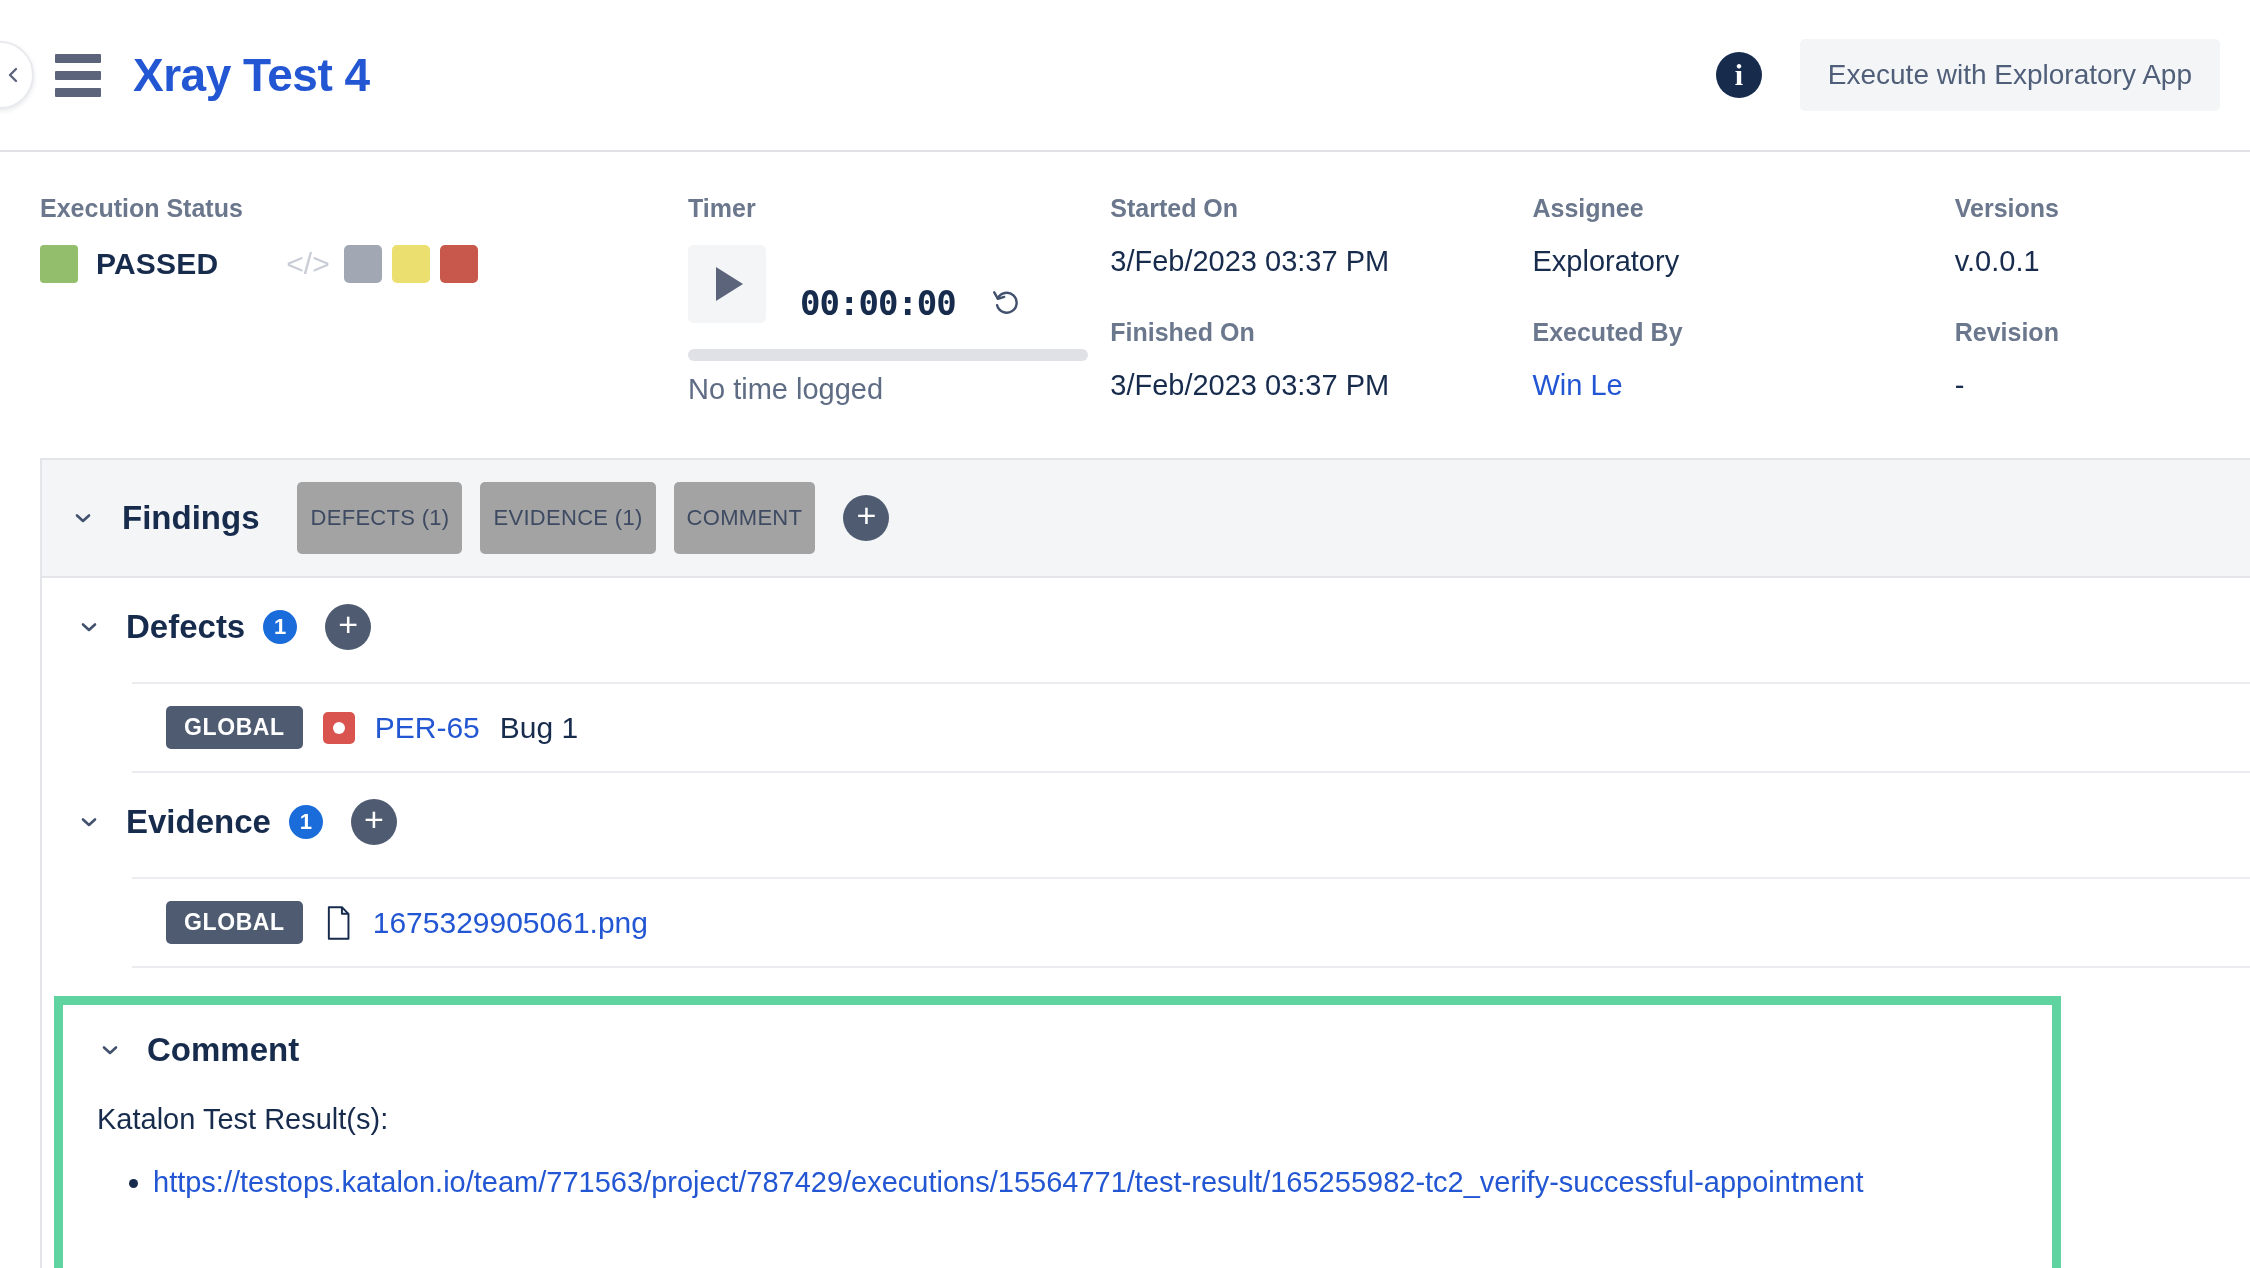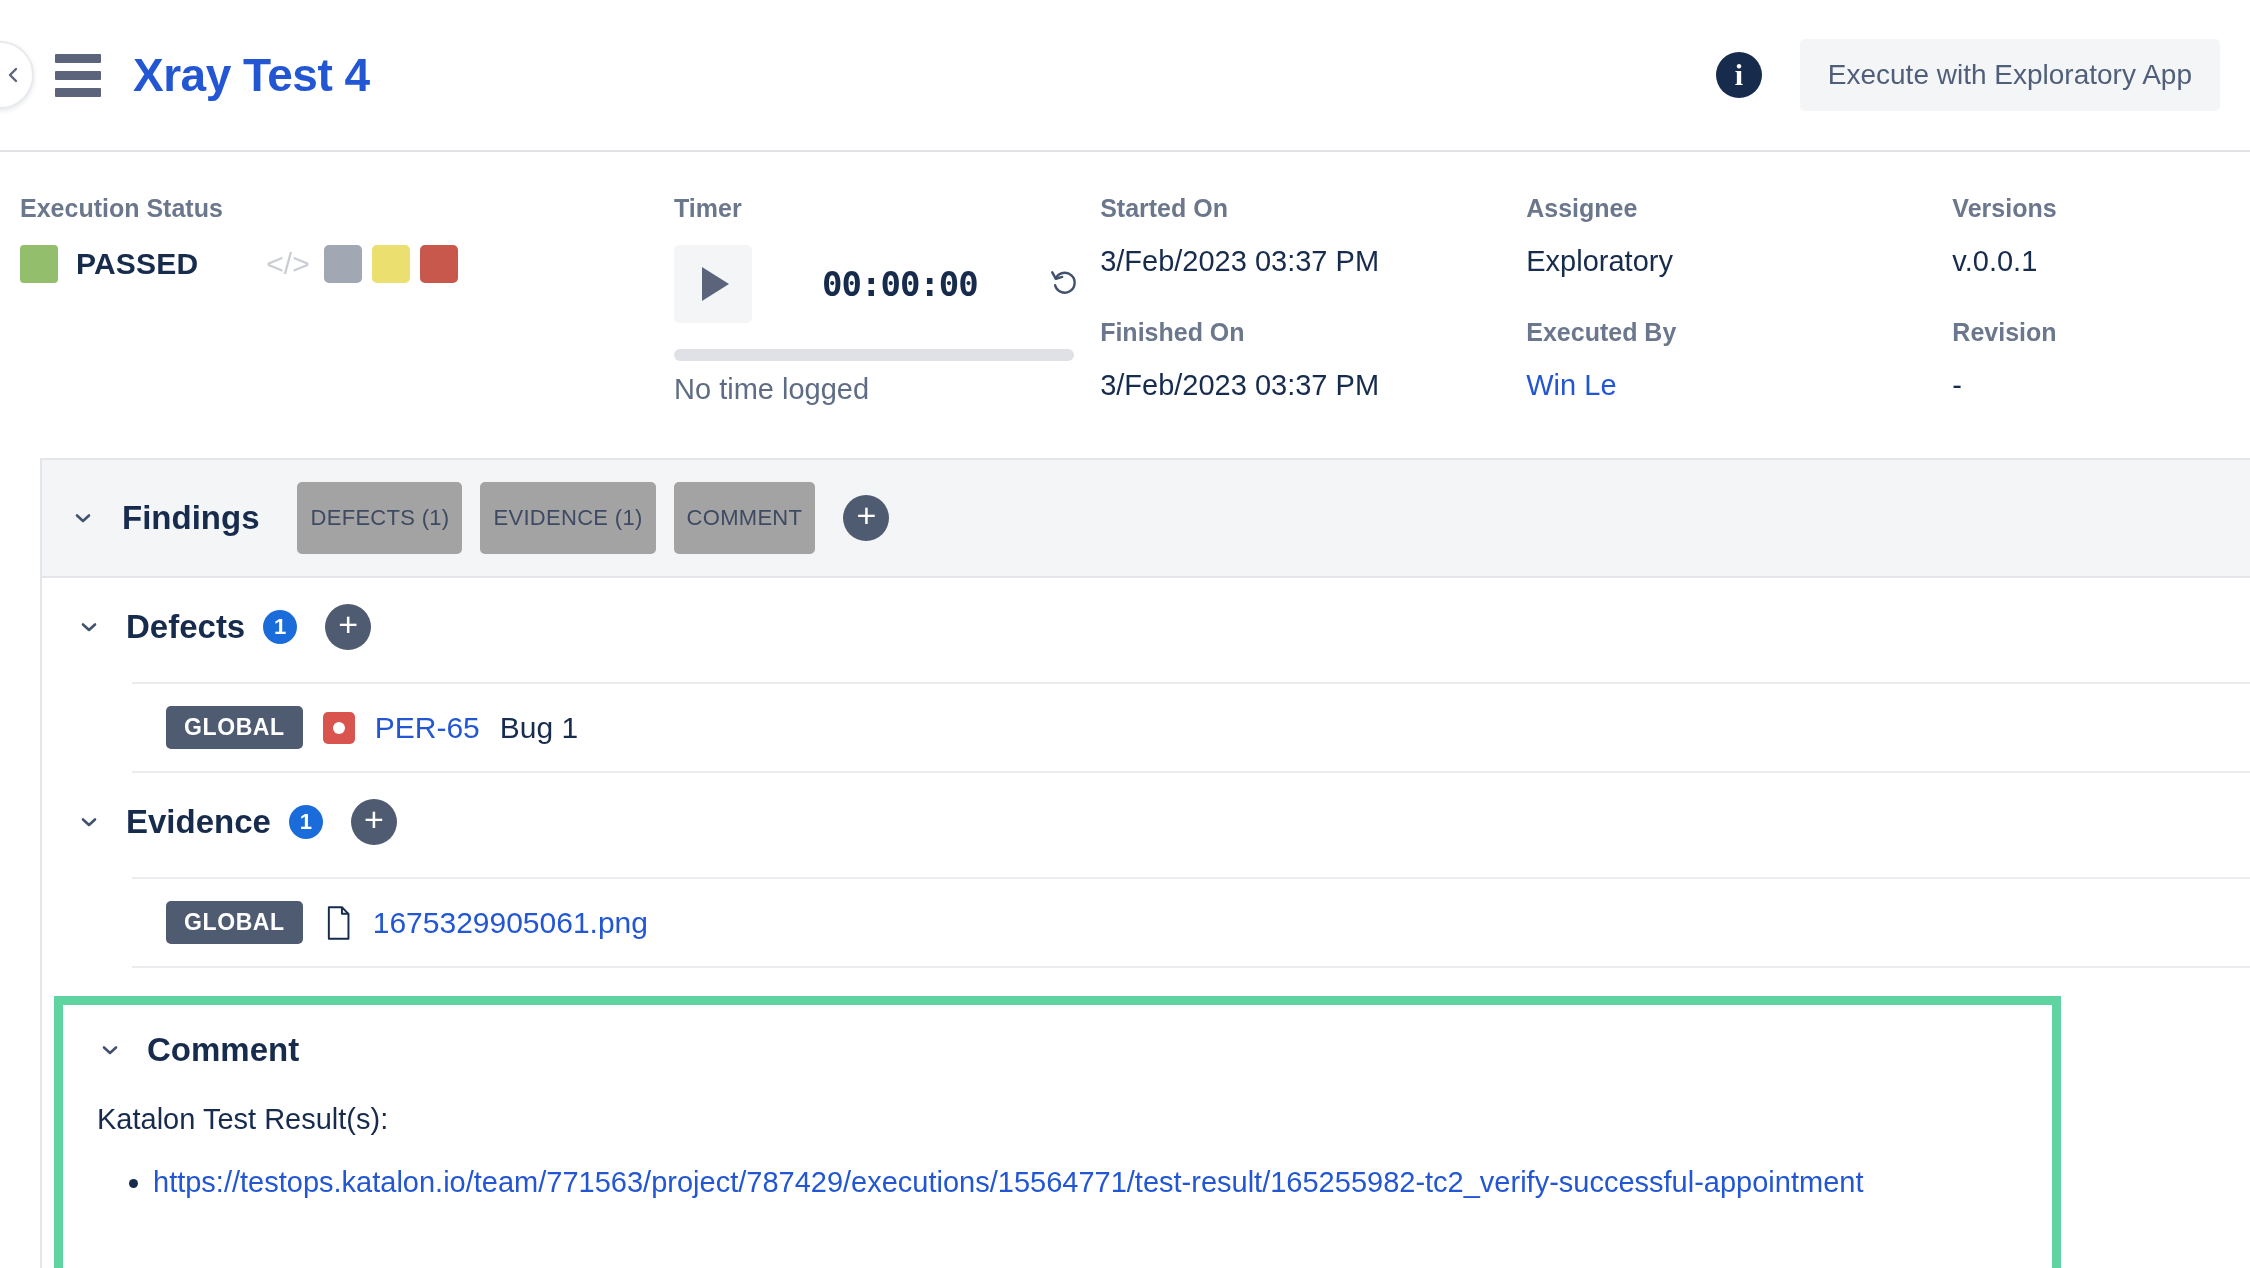--- a/index.html
+++ b/index.html
@@ -87,21 +87,21 @@
     font-size: 28px;
     font-family: "Liberation Sans", sans-serif;
     padding: 20px 28px;
     cursor: pointer;
     white-space: nowrap;
   }
 
   
   .summary {
     position: relative;
-    padding: 42px 40px 38px 20px;
+    padding: 42px 40px 38px 40px;
     display: flex;
   }
   .col-status { width: 660px; }
   .col-timer  { width: 430px; }
   .col-dates  { width: 430px; }
   .col-people { width: 430px; }
   .col-version{ width: 260px; }
 
   .field-label {
     font-size: 25px;
@@ -136,21 +136,21 @@
   }
   .code-icon {
     color: #c9cdd6;
     font-size: 30px;
     margin-right: 4px;
     font-family: "Liberation Sans", sans-serif;
   }
   .swatch { width: 38px; height: 38px; border-radius: 5px; cursor: pointer; }
 
   
-  .timer-row { display: flex; align-items: center; gap: 36px; }
+  .timer-row { display: flex; align-items: flex-end; }
   .play-btn {
     width: 78px; height: 78px;
     background: #f4f5f7;
     border: none;
     border-radius: 5px;
     display: flex; align-items: center; justify-content: center;
     cursor: pointer;
   }
   .play-tri {
     width: 0; height: 0;

